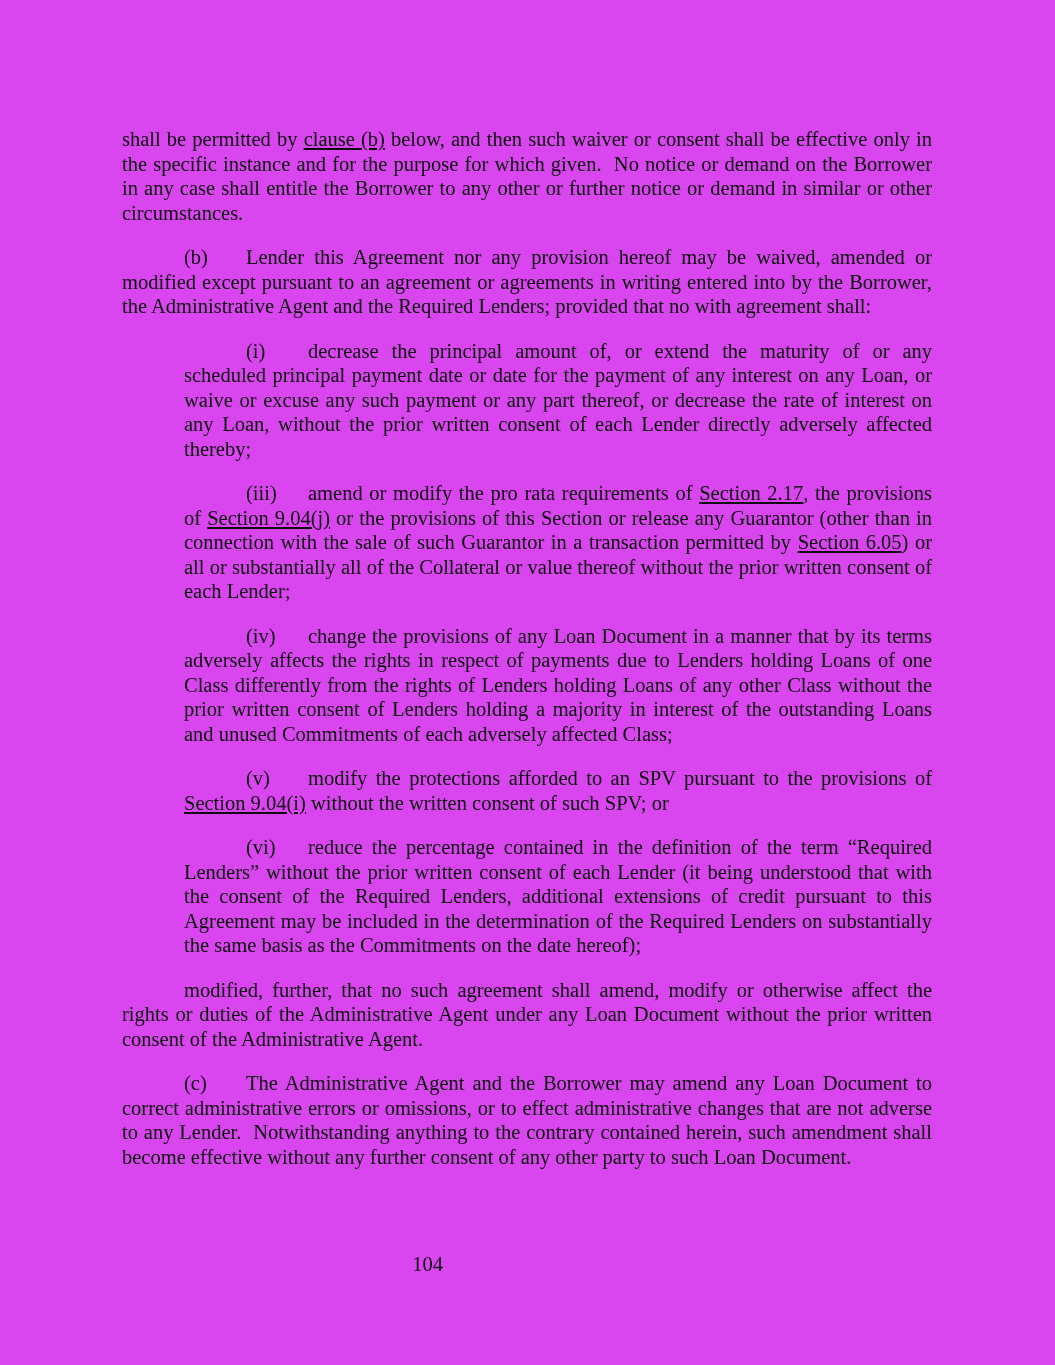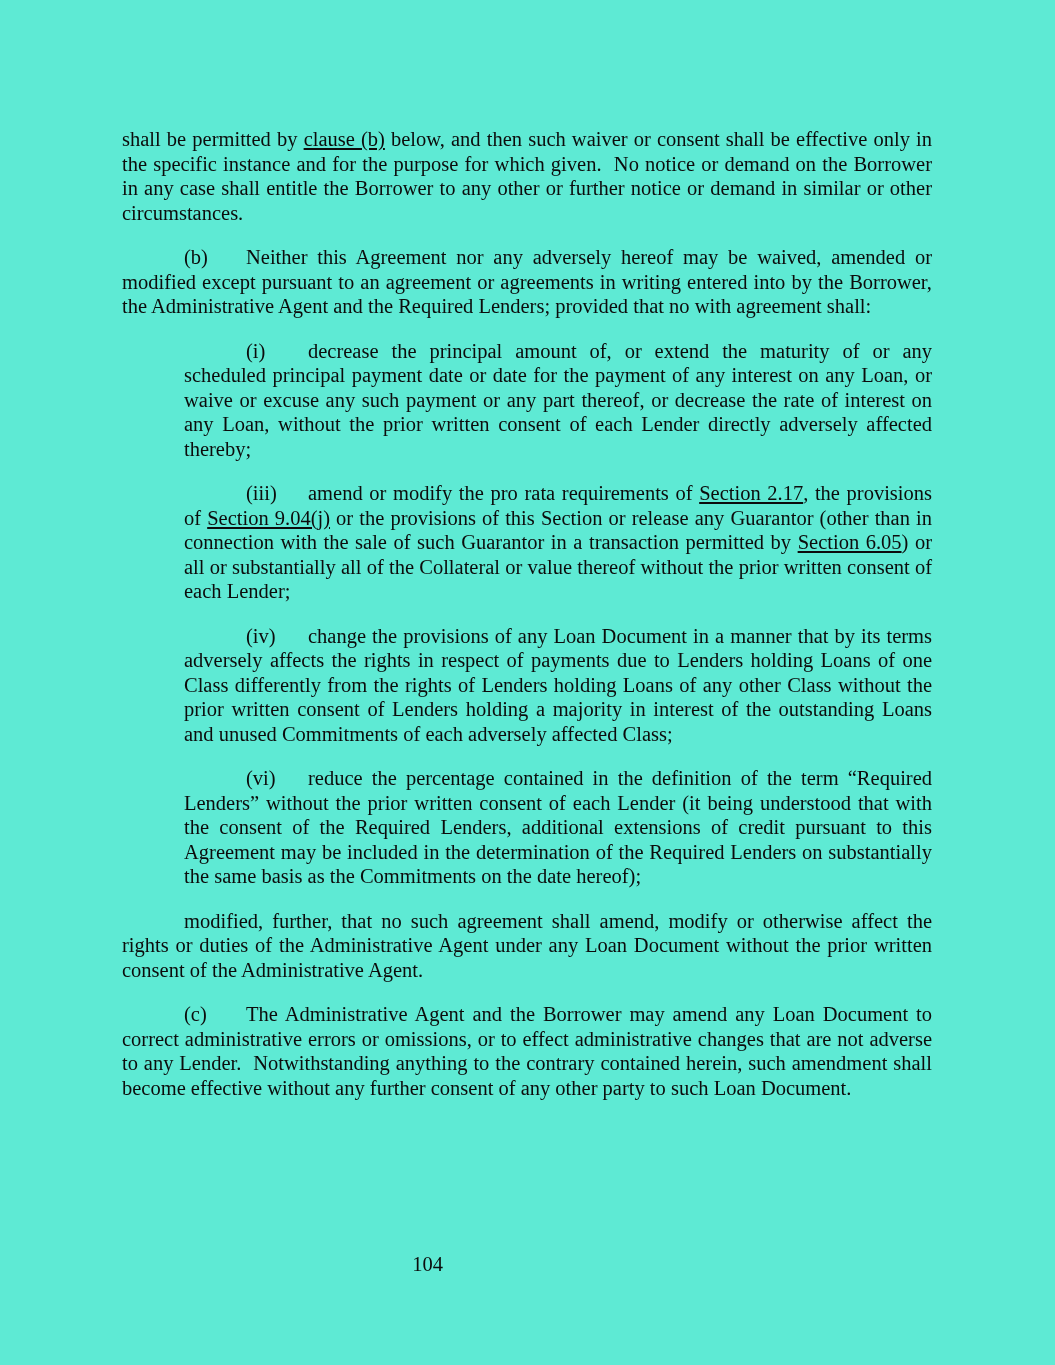--- a/index.html
+++ b/index.html
@@ -4,21 +4,21 @@
 <style>
   html, body {
     margin: 0;
     padding: 0;
     background: #ffffff;
   }
   .page {
     position: relative;
     width: 1055px;
     height: 1365px;
-    background: #5eead4;
+    background: #d946ef;
     overflow: hidden;
     font-family: "Liberation Serif", "DejaVu Serif", serif;
     font-size: 20.5px;
     line-height: 24.5px;
     color: #0c0c0c;
   }
   .content {
     position: absolute;
     left: 122px;
     top: 127px;
@@ -50,22 +50,23 @@
     font-size: 20.5px;
     color: #0c0c0c;
   }
 </style>
 </head>
 <body>
 
 <div class="page">
   <div class="content">
       <p class="para plain"><span>shall be permitted by </span><span class="u">clause (b)</span><span> below, and then such waiver or consent shall be effective only in the specific instance and for the purpose for which given.&nbsp; No notice or demand on the Borrower in any case shall entitle the Borrower to any other or further notice or demand in similar or other circumstances.</span></p>
-      <p class="para lettered"><span class="label">(b)</span><span>Neither this Agreement nor any adversely hereof may be waived, amended or modified except pursuant to an agreement or agreements in writing entered into by the Borrower, the Administrative Agent and the Required Lenders; </span><span class="i">provided</span><span> that no with agreement shall:</span></p>
+      <p class="para lettered"><span class="label">(b)</span><span>Lender this Agreement nor any provision hereof may be waived, amended or modified except pursuant to an agreement or agreements in writing entered into by the Borrower, the Administrative Agent and the Required Lenders; </span><span class="i">provided</span><span> that no with agreement shall:</span></p>
       <p class="para clause"><span class="label">(i)</span><span>decrease the principal amount of, or extend the maturity of or any scheduled principal payment date or date for the payment of any interest on any Loan, or waive or excuse any such payment or any part thereof, or decrease the rate of interest on any Loan, without the prior written consent of each Lender directly adversely affected thereby;</span></p>
       <p class="para clause"><span class="label">(iii)</span><span>amend or modify the </span><span class="i">pro rata</span><span> requirements of </span><span class="u">Section 2.17</span><span>, the provisions of </span><span class="u">Section 9.04(j)</span><span> or the provisions of this Section or release any Guarantor (other than in connection with the sale of such Guarantor in a transaction permitted by </span><span class="u">Section 6.05</span><span>) or all or substantially all of the Collateral or value thereof without the prior written consent of each Lender;</span></p>
       <p class="para clause"><span class="label">(iv)</span><span>change the provisions of any Loan Document in a manner that by its terms adversely affects the rights in respect of payments due to Lenders holding Loans of one Class differently from the rights of Lenders holding Loans of any other Class without the prior written consent of Lenders holding a majority in interest of the outstanding Loans and unused Commitments of each adversely affected Class;</span></p>
+      <p class="para clause"><span class="label">(v)</span><span>modify the protections afforded to an SPV pursuant to the provisions of </span><span class="u">Section 9.04(i)</span><span> without the written consent of such SPV; or</span></p>
       <p class="para clause"><span class="label">(vi)</span><span>reduce the percentage contained in the definition of the term “Required Lenders” without the prior written consent of each Lender (it being understood that with the consent of the Required Lenders, additional extensions of credit pursuant to this Agreement may be included in the determination of the Required Lenders on substantially the same basis as the Commitments on the date hereof);</span></p>
       <p class="para proviso"><span class="i">modified, further</span><span>, that no such agreement shall amend, modify or otherwise affect the rights or duties of the Administrative Agent under any Loan Document without the prior written consent of the Administrative Agent.</span></p>
       <p class="para lettered"><span class="label">(c)</span><span>The Administrative Agent and the Borrower may amend any Loan Document to correct administrative errors or omissions, or to effect administrative changes that are not adverse to any Lender.&nbsp; Notwithstanding anything to the contrary contained herein, such amendment shall become effective without any further consent of any other party to such Loan Document.</span></p>
     </div>
   <div class="page-num">104</div>
 </div>
 
 </body></html>

